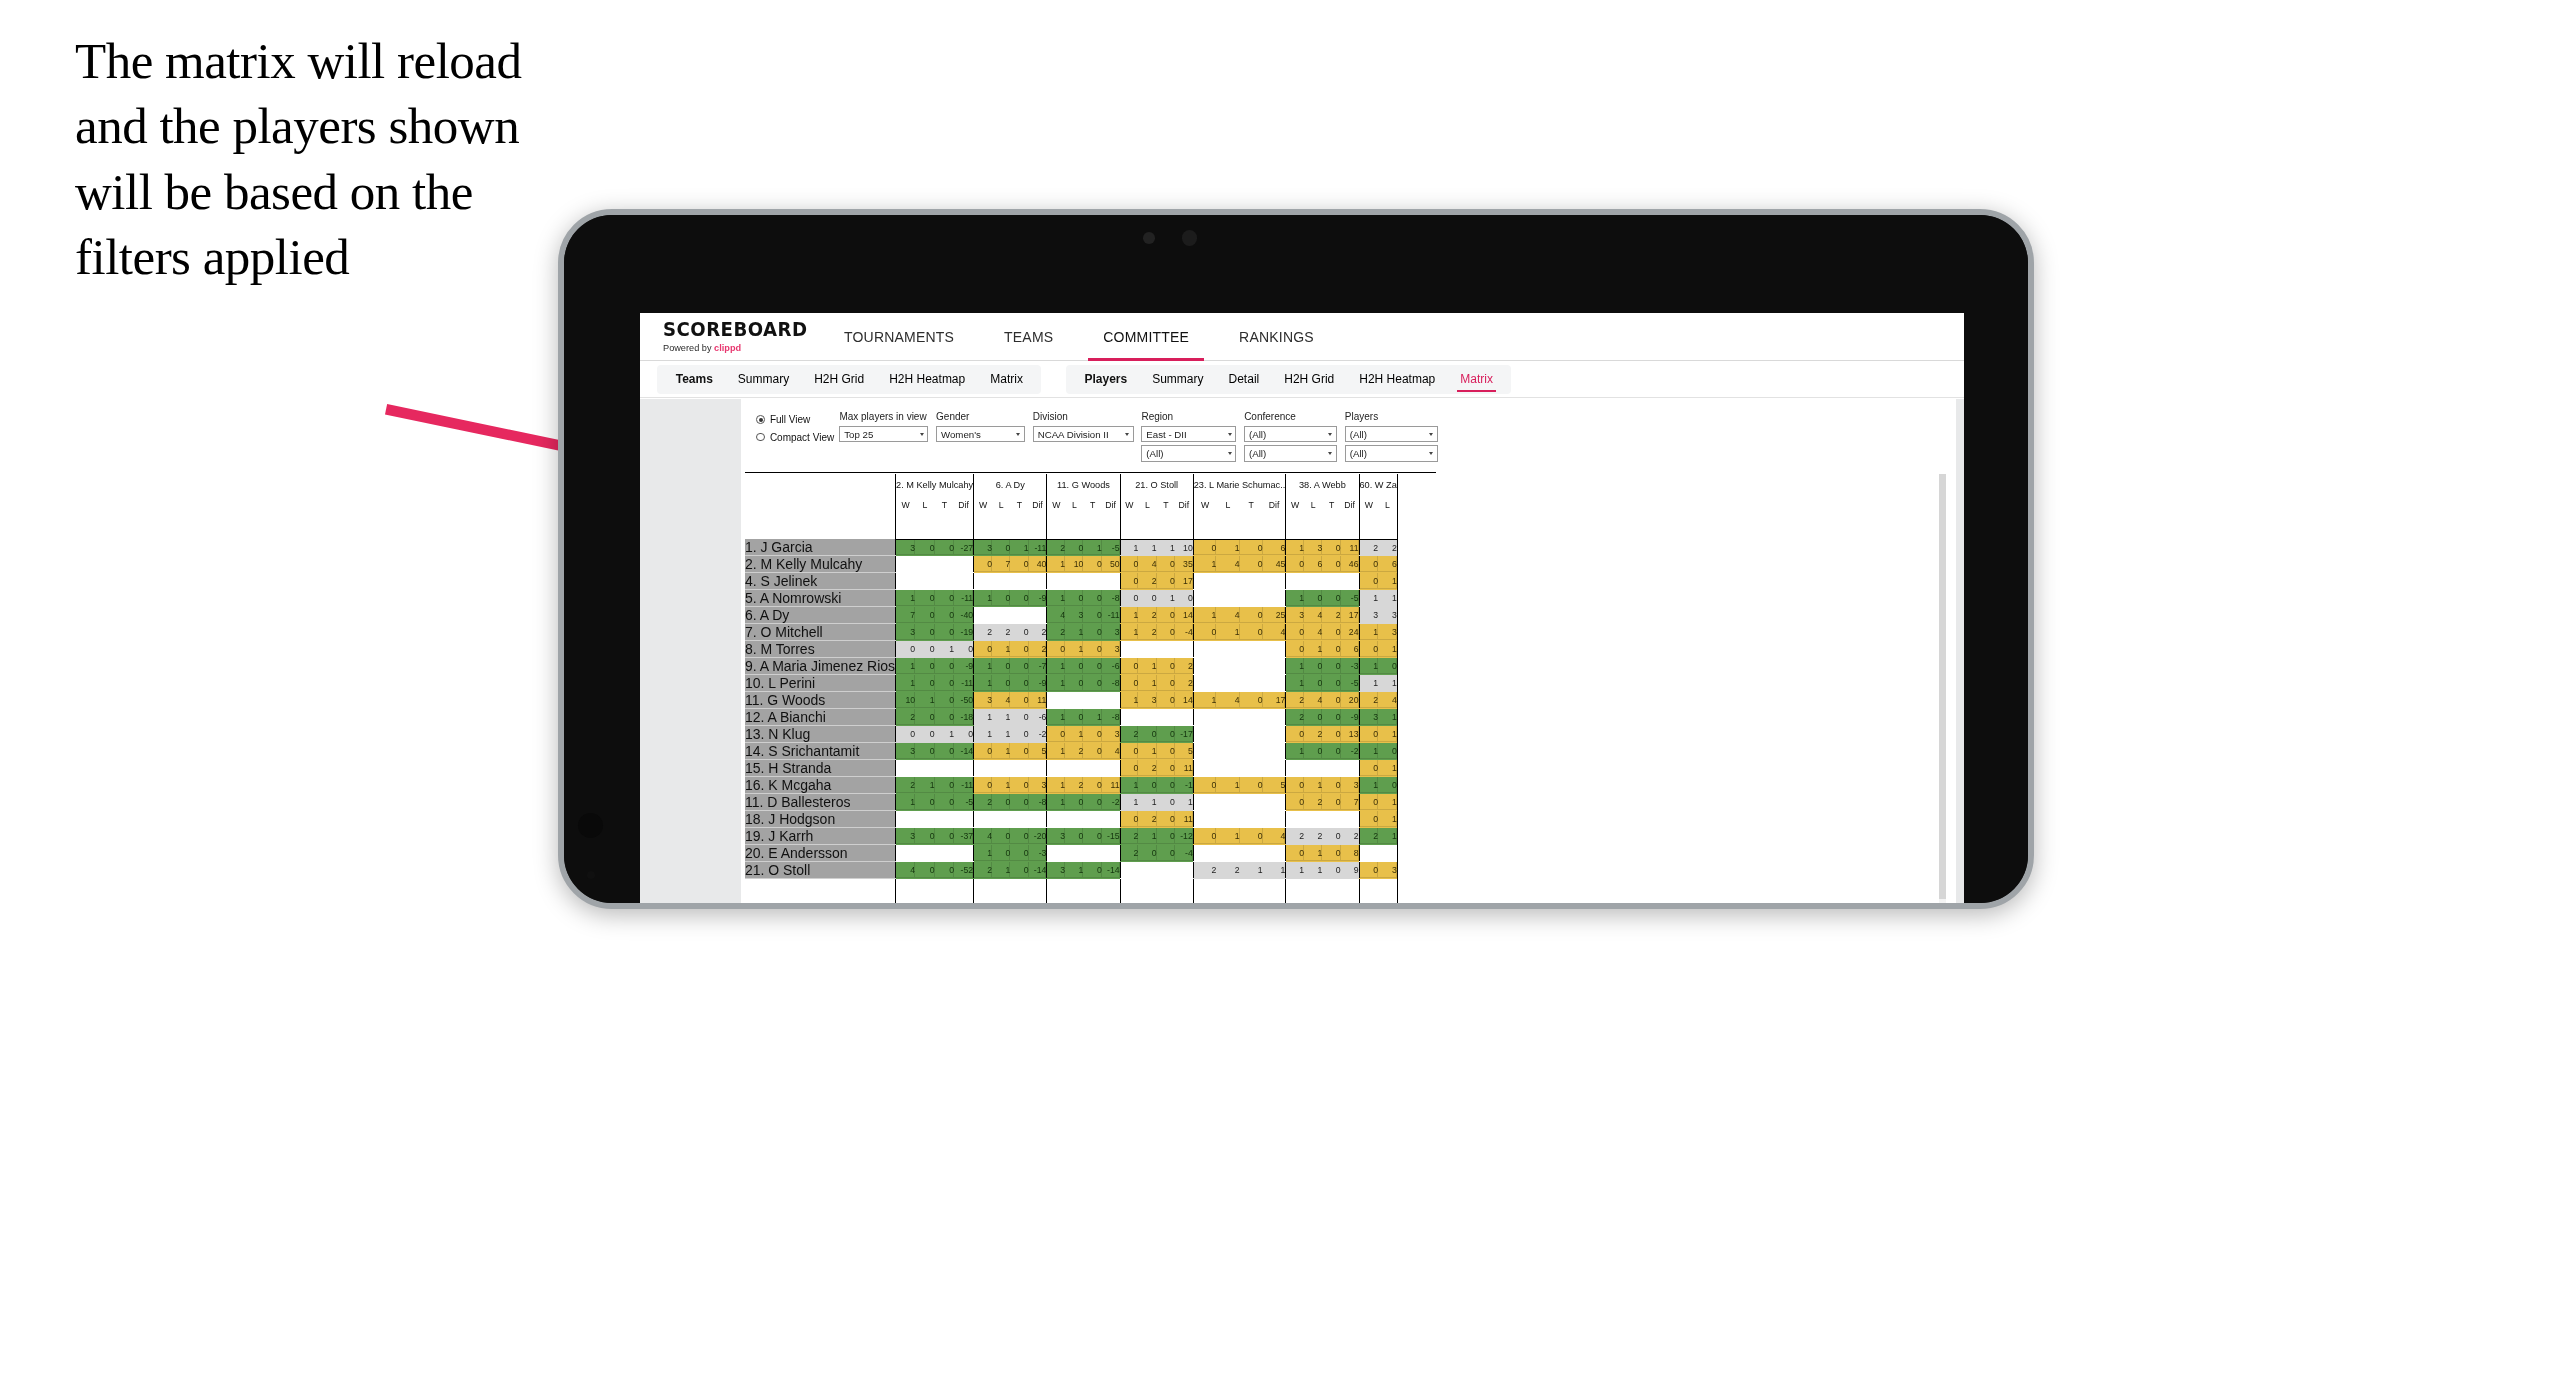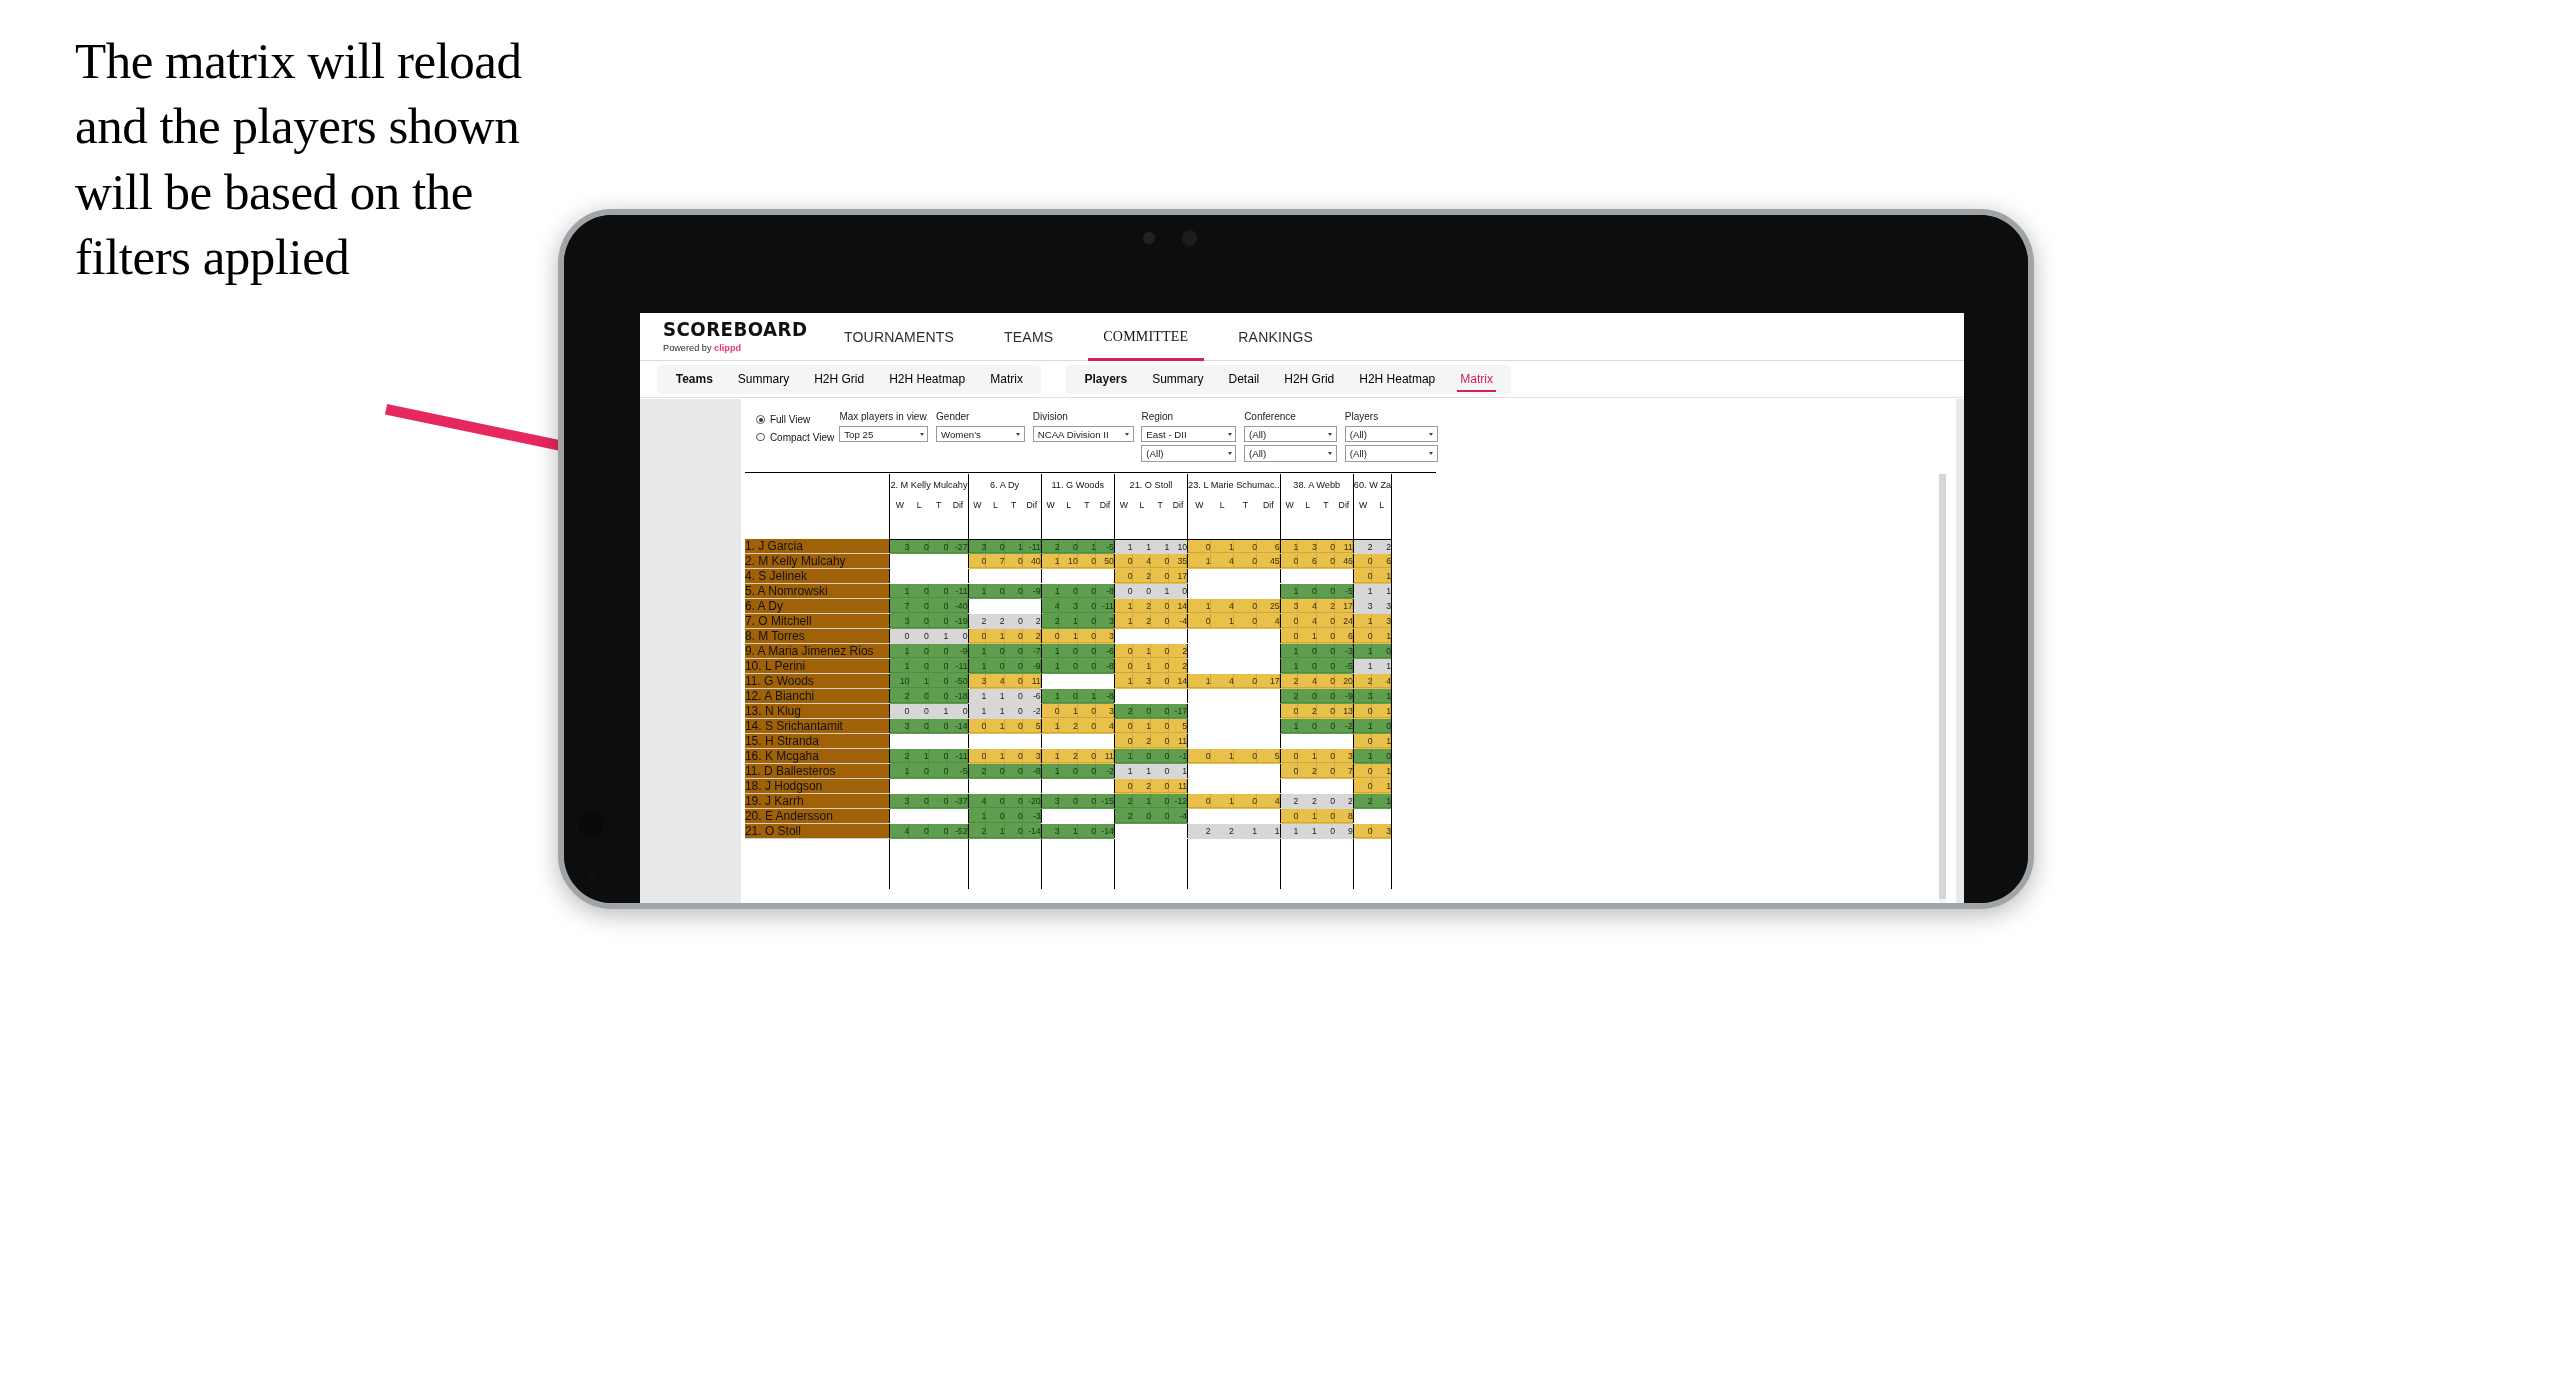--- a/index.html
+++ b/index.html
@@ -97,21 +97,21 @@
   .topnav-item {
     display:flex; align-items:center; justify-content:center;
     padding: 6px 25px;
     font-size: 14px;
     color: #2d2d2d;
     letter-spacing: 0.2px;
     position:relative;
     cursor:pointer;
     white-space:nowrap;
   }
-  .topnav-item.active { color:#111;font-family:Liberation Serif, serif; }
+  .topnav-item.active { color:#111; }
   .topnav-item.active::after {
     content:"";
     position:absolute; left:9.7px; right:9.7px; bottom:-1px;
     height:2.9px; background:#d81e5b;
   }
 
   
   #subnav {
     height: 37px;
     background:#ffffff;
@@ -241,27 +241,27 @@
     width: 18.3px;
   }
   th.sub.gstart { border-left: 1.4px solid #000; }
   th.sub.gend-last { border-right:1.4px solid #000; }
   tr.hdr-pad td { height: 25px; }
   tr.hdr-pad td.gstart { border-left: 1.4px solid #000; }
   tr.hdr-pad td.gend-last { border-right: 1.4px solid #000; }
   tr.hdr-pad td.topline { border-bottom: 1.4px solid #000; }
 
   td.rowlabel {
-    font-size: 12px;
+    font-size: 14px;
     color:#111;
     padding-left: 3.9px;
     height: 14px;
     white-space:nowrap;
     border-bottom: 1px solid #cfcfcf;
-    background:#a16207;
+    background:#a3a3a3;
     overflow:hidden;
   }
   td.cell {
     font-size: 8.7px;
     text-align: right;
     padding-right: 2.9px;
     height: 14px;
     width: 18.3px;
     color: #1d1d1d;
     border-bottom: 1px solid rgba(255,255,255,0.0);

